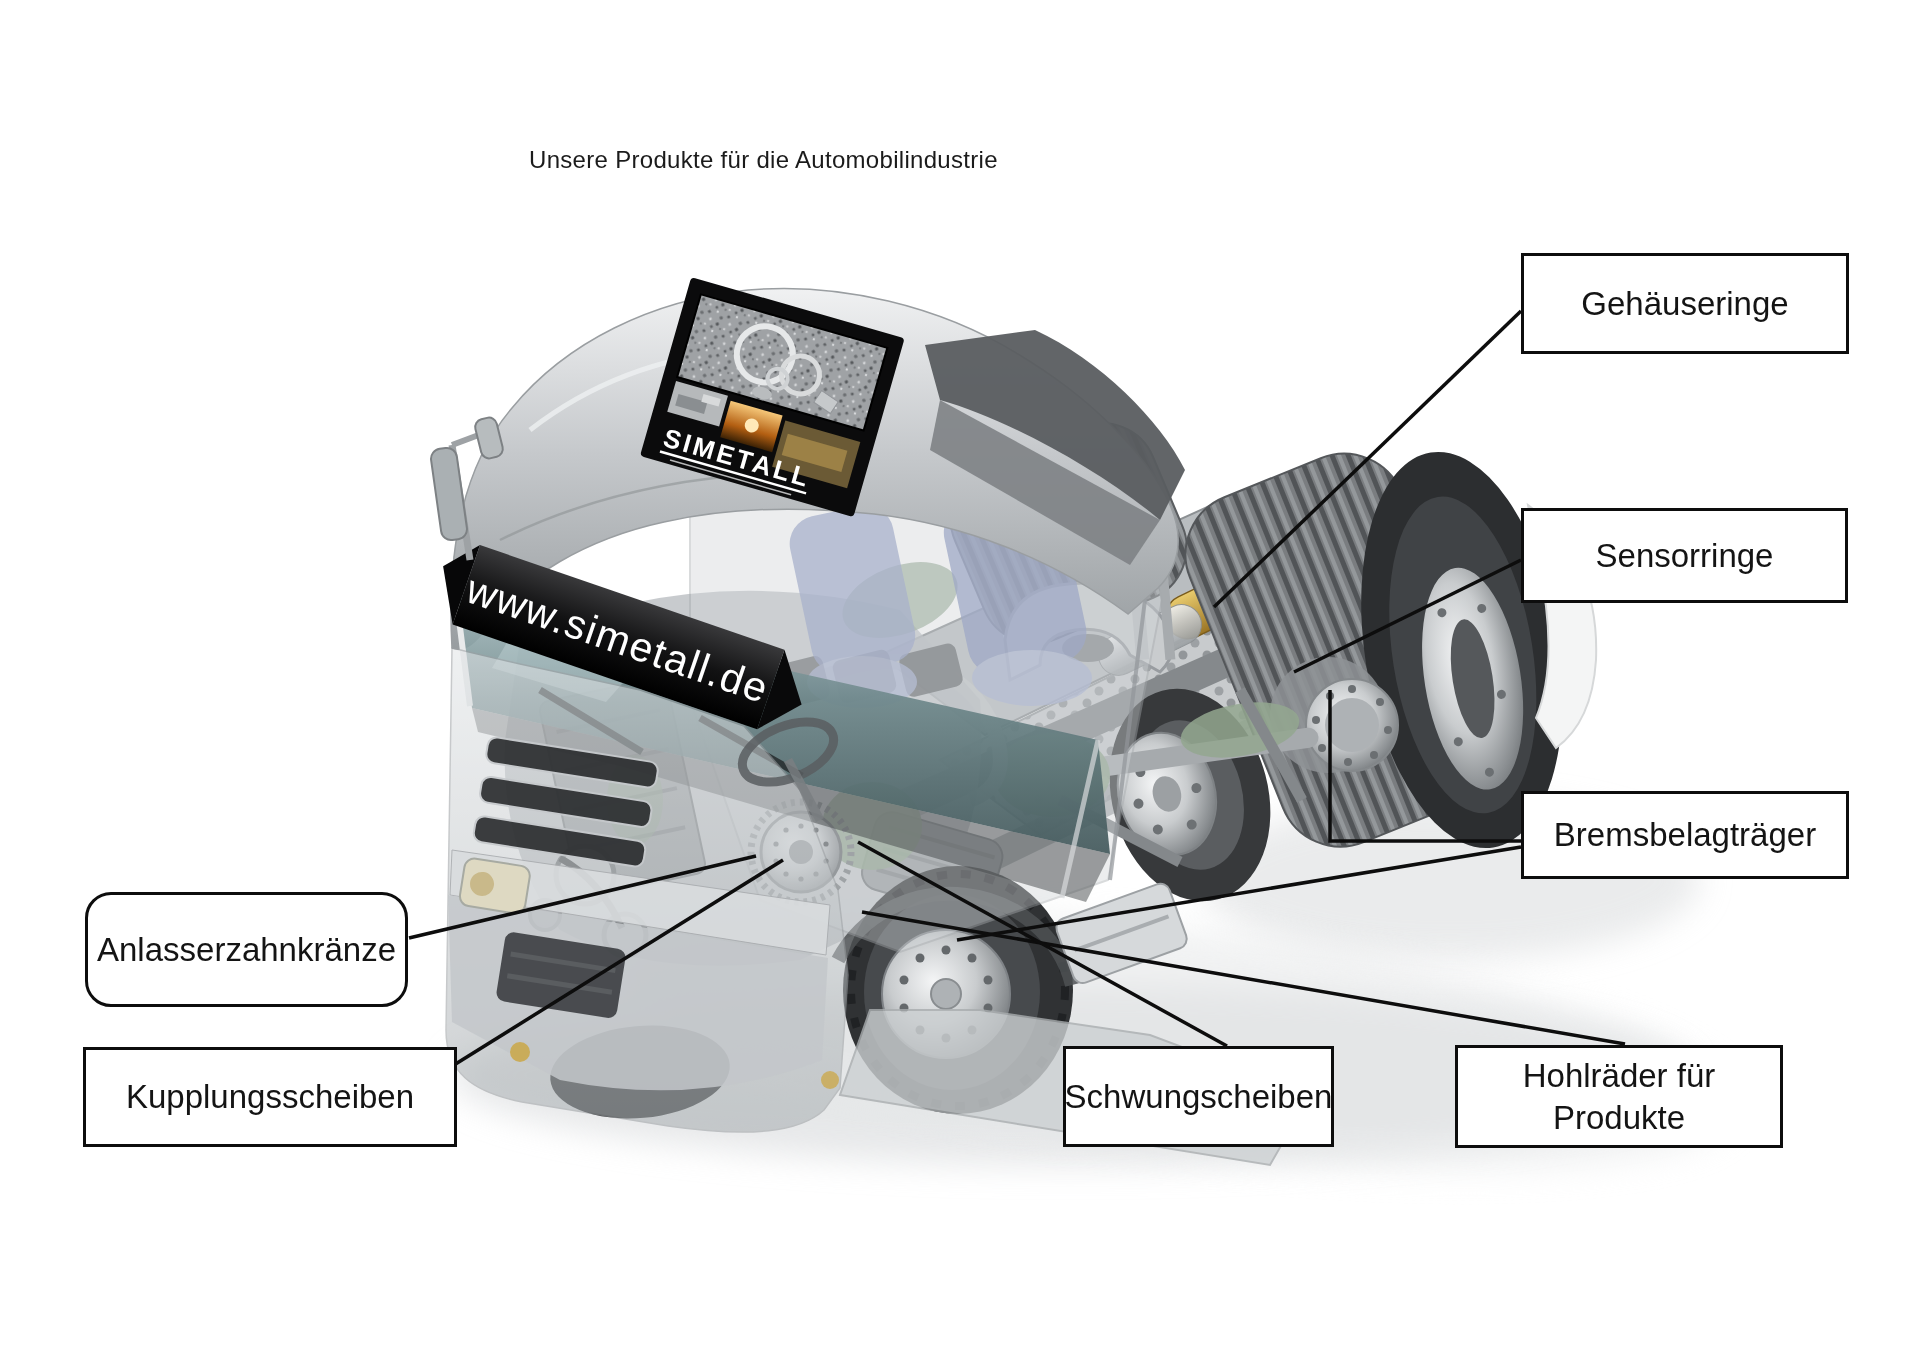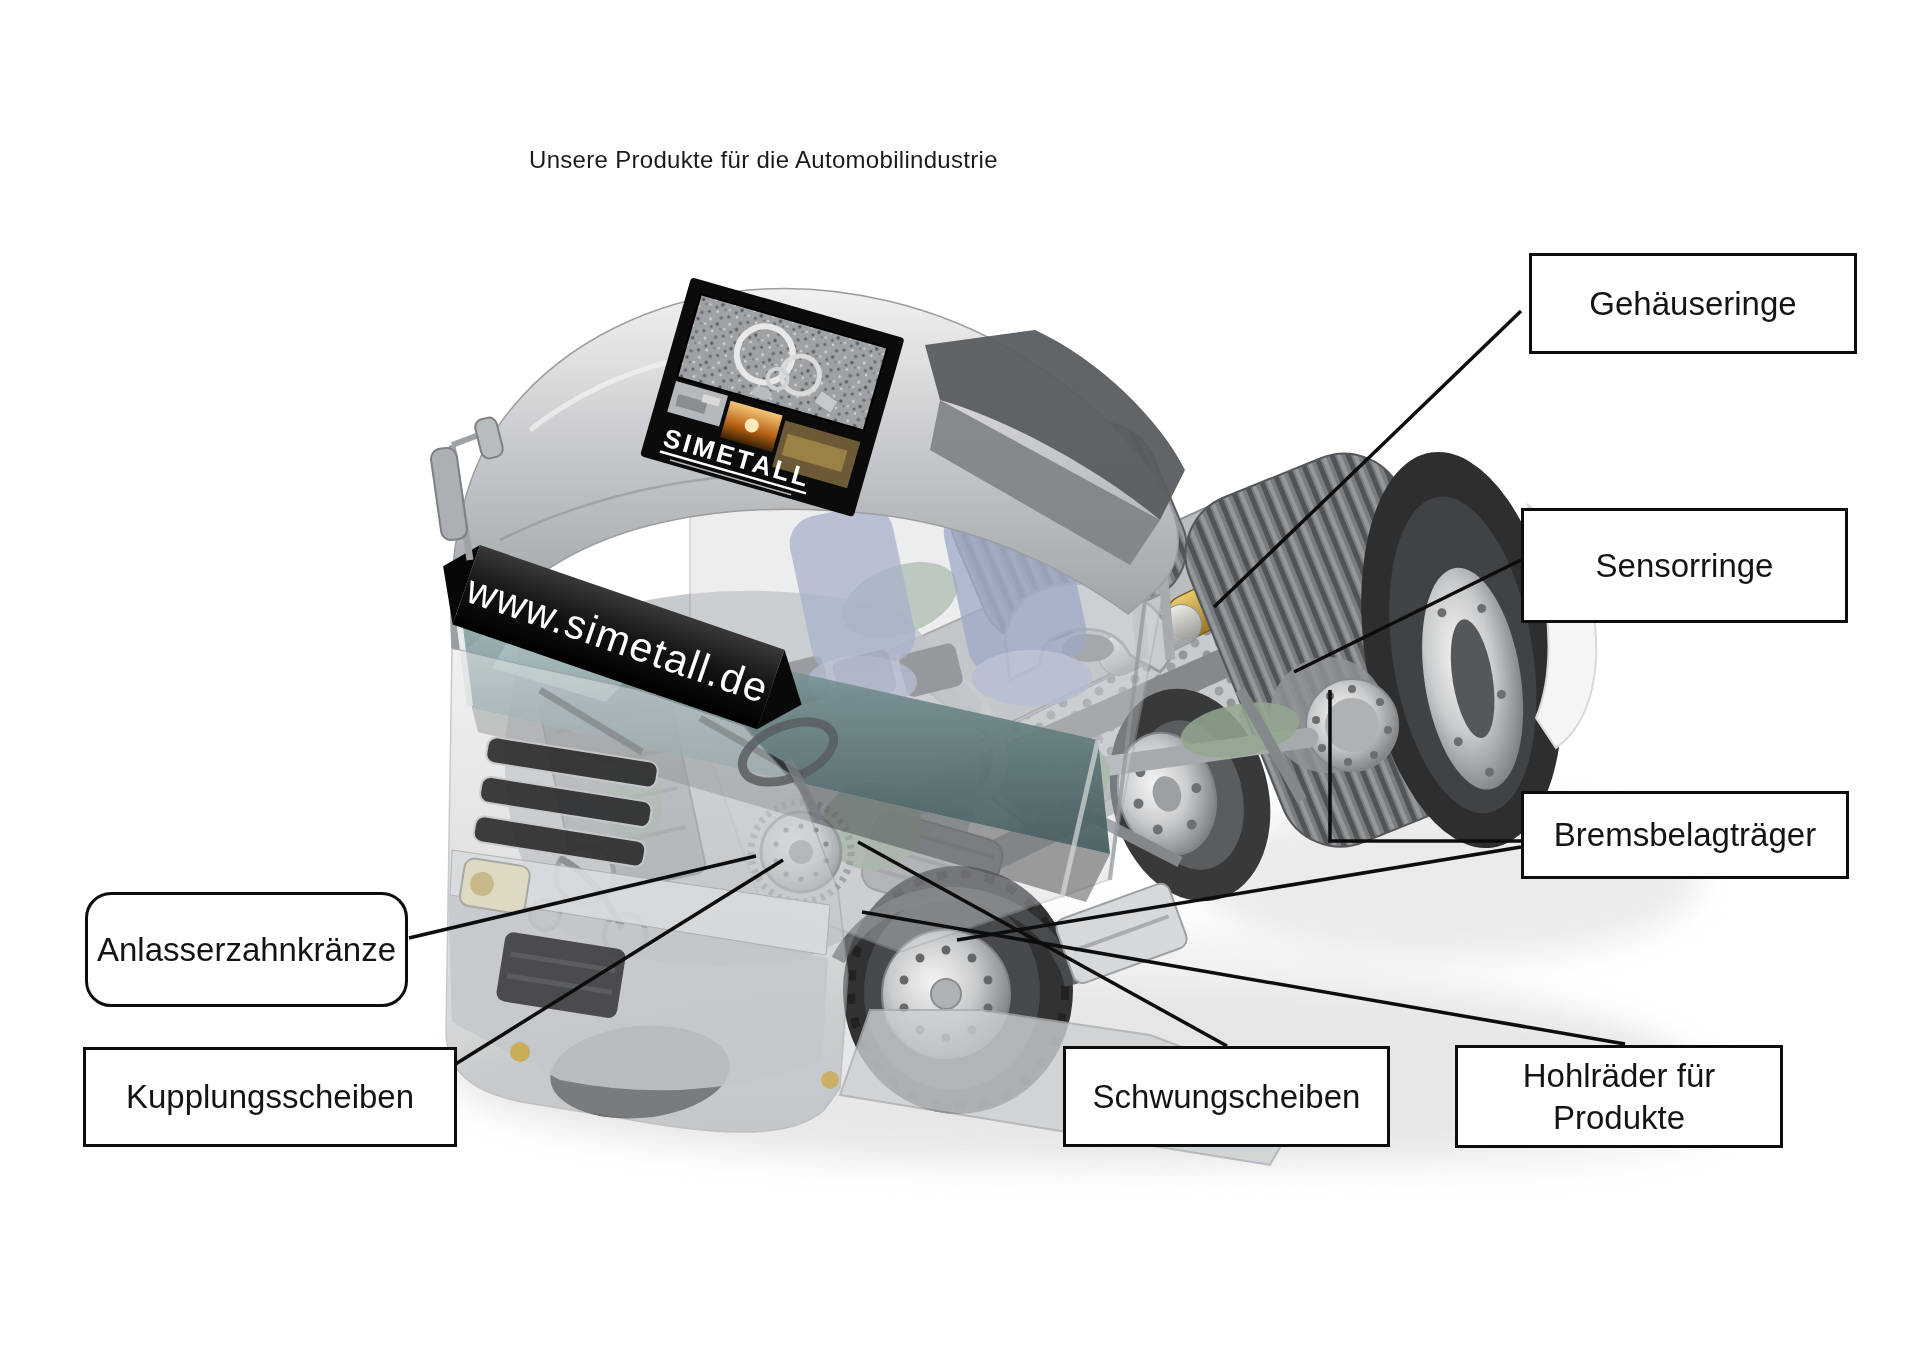--- a/index.html
+++ b/index.html
@@ -337,34 +337,34 @@
       <line x1="1521" y1="560" x2="1294" y2="672"></line>
       <polyline points="1521,841 1330,841 1330,690"></polyline>
       <line x1="1521" y1="847" x2="957" y2="940"></line>
       <line x1="1625" y1="1044" x2="862" y2="912"></line>
       <line x1="1227" y1="1046" x2="858" y2="842"></line>
       <line x1="409" y1="1093" x2="783" y2="860"></line>
       <line x1="409" y1="938" x2="756" y2="856"></line>
     </g>
   </svg>
 
-  <div class="label-box" style="left:1521px;top:253px;width:328px;height:101px;margin-left:8px;">
+  <div class="label-box" style="left:1521px;top:253px;width:328px;height:101px;">
     <span>Gehäuseringe</span>
   </div>
-  <div class="label-box" style="left:1521px;top:508px;width:327px;height:115px;">
+  <div class="label-box" style="left:1521px;top:508px;width:327px;height:95px;">
     <span>Sensorringe</span>
   </div>
   <div class="label-box" style="left:1521px;top:791px;width:328px;height:88px;">
     <span>Bremsbelagträger</span>
   </div>
   <div class="label-box" style="left:1455px;top:1045px;width:328px;height:103px;">
     <span>Hohlräder für
 Produkte</span>
   </div>
-  <div class="label-box" style="left:1063px;top:1046px;width:327px;height:101px;">
+  <div class="label-box" style="left:1063px;top:1046px;width:271px;height:101px;">
     <span>Schwungscheiben</span>
   </div>
   <div class="label-box" style="left:83px;top:1047px;width:374px;height:100px;">
     <span>Kupplungsscheiben</span>
   </div>
   <div class="label-box" style="left:85px;top:892px;width:323px;height:115px;border-radius:26px;">
     <span>Anlasserzahnkränze</span>
   </div>
 
   <div class="page-title">Unsere Produkte für die Automobilindustrie</div>

